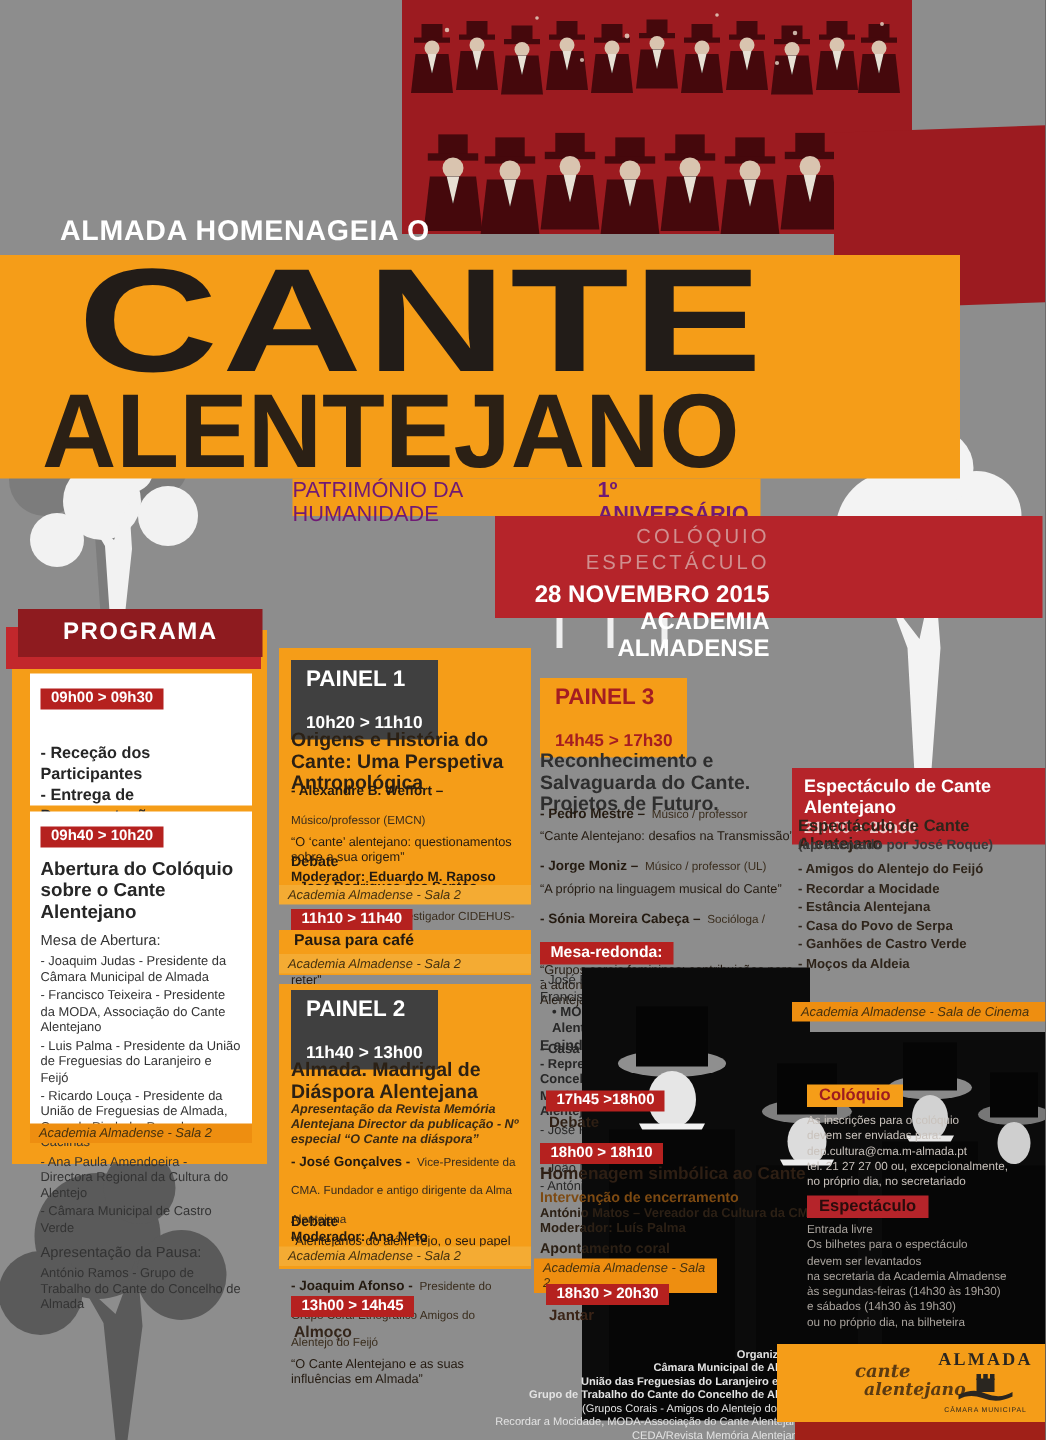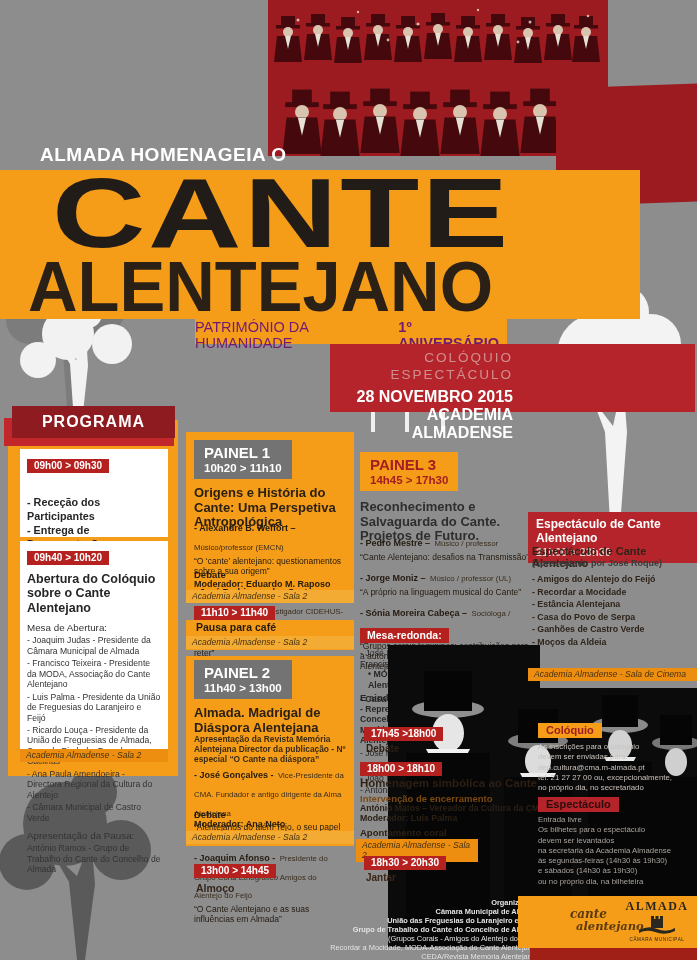--- a/index.html
+++ b/index.html
@@ -15,23 +15,23 @@
   .title2{left:28px;top:252px;font-size:70px;font-weight:800;color:#2b2015;letter-spacing:0px;transform:scaleX(.98);transform-origin:left top;line-height:1;}
   .datebox{left:330px;top:344px;width:365px;height:68px;background:#b5242a;color:#fff;text-align:right;padding:6px 182px 0 0;box-sizing:border-box;}
   .etype{color:#d08f8f;font-size:13.5px;letter-spacing:2px;line-height:1.25;}
   .edate{font-size:16px;font-weight:800;margin-top:3px;line-height:1.2;}
   .evenue{font-size:16px;font-weight:800;line-height:1.15;}
   
   .oband{position:absolute;background:#f59d18;}
   .time-label{position:absolute;background:#b5211f;color:#fff;font-size:10px;font-weight:bold;padding:1px 7px 2px;}
   .venue-bar{position:absolute;background:#ee8e10;color:#45310f;font-size:8.6px;font-style:italic;padding:1px 6px 2px;box-sizing:border-box;}
   .venue-bar.light{background:#f4ab33;}
-  .panel-box{position:absolute;background:#737373;color:#fff;padding:4px 10px 5px;}
+  .panel-box{position:absolute;background:#404040;color:#fff;padding:4px 10px 5px;}
   .panel-box .panel-label{font-size:15px;font-weight:800;}
-  .panel-box .panel-time{font-size:11.5px;font-weight:600;margin-top:1px;}
+  .panel-box .panel-time{font-size:11.5px;font-weight:600;margin-top:15px;}
   .panel-box.orange{background:#f59d18;color:#a41d22;}
   .sec-title{position:absolute;font-weight:bold;color:#2b2014;font-size:13px;line-height:1.12;}
   .sp{margin-bottom:5px;line-height:1.18;}
   .sp-name{font-weight:bold;font-size:9px;color:#241a10;}
   .sp-role{font-size:7.8px;color:#3a2d1d;}
   .sp-quote{font-size:8.5px;color:#241a10;margin-top:1px;line-height:1.18;}
   .small-bold{position:absolute;font-weight:bold;font-size:9.5px;color:#241a10;}
   .mr-item{font-size:8.8px;color:#272727;line-height:1.22;margin-bottom:3px;font-weight:bold;}
   .ai-item{font-size:8.6px;color:#272727;line-height:1.22;margin-bottom:2px;}
   
@@ -237,21 +237,21 @@
   <div class="oband" style="left:186px;top:620px;width:168px;height:30px;"></div>
   <div class="small-bold" style="left:196px;top:621px;font-size:10.5px;">Pausa para café</div>
   <div class="venue-bar light" style="left:186px;top:636px;width:168px;">Academia Almadense - Sala 2</div>
 
   <div class="oband" style="left:186px;top:656px;width:168px;height:190px;"></div>
   <div class="panel-box" style="left:194px;top:660px;">
     <div class="panel-label">PAINEL 2</div>
     <div class="panel-time">11h40 &gt; 13h00</div>
   </div>
   <div class="sec-title" style="left:194px;top:706px;width:152px;">Almada. Madrigal de Diáspora Alentejana</div>
-  <div class="abs" style="left:194px;top:734px;width:152px;font-size:8.4px;font-weight:bold;color:#3a2a14;line-height:1.2;">Apresentação da Revista Memória Alentejana Director da publicação - Nº especial “O Cante na diáspora”</div>
+  <div class="abs" style="left:194px;top:734px;width:152px;font-size:8.4px;font-weight:bold;color:#3a2a14;line-height:1.2;font-style:italic;">Apresentação da Revista Memória Alentejana Director da publicação - Nº especial “O Cante na diáspora”</div>
   <div class="abs" style="left:194px;top:764px;width:152px;">
     <div class="sp">
       <span class="sp-name">- José Gonçalves -</span>
       <span class="sp-role">Vice-Presidente da CMA. Fundador e antigo dirigente da Alma Alentejana</span>
       <div class="sp-quote">“Alentejanos do além Tejo, o seu papel e dinâmica social”</div>
     </div>
     <div class="sp">
       <span class="sp-name">- Joaquim Afonso -</span>
       <span class="sp-role">Presidente do Grupo Coral Etnográfico Amigos do Alentejo do Feijó</span>
       <div class="sp-quote">“O Cante Alentejano e as suas influências em Almada”</div>

